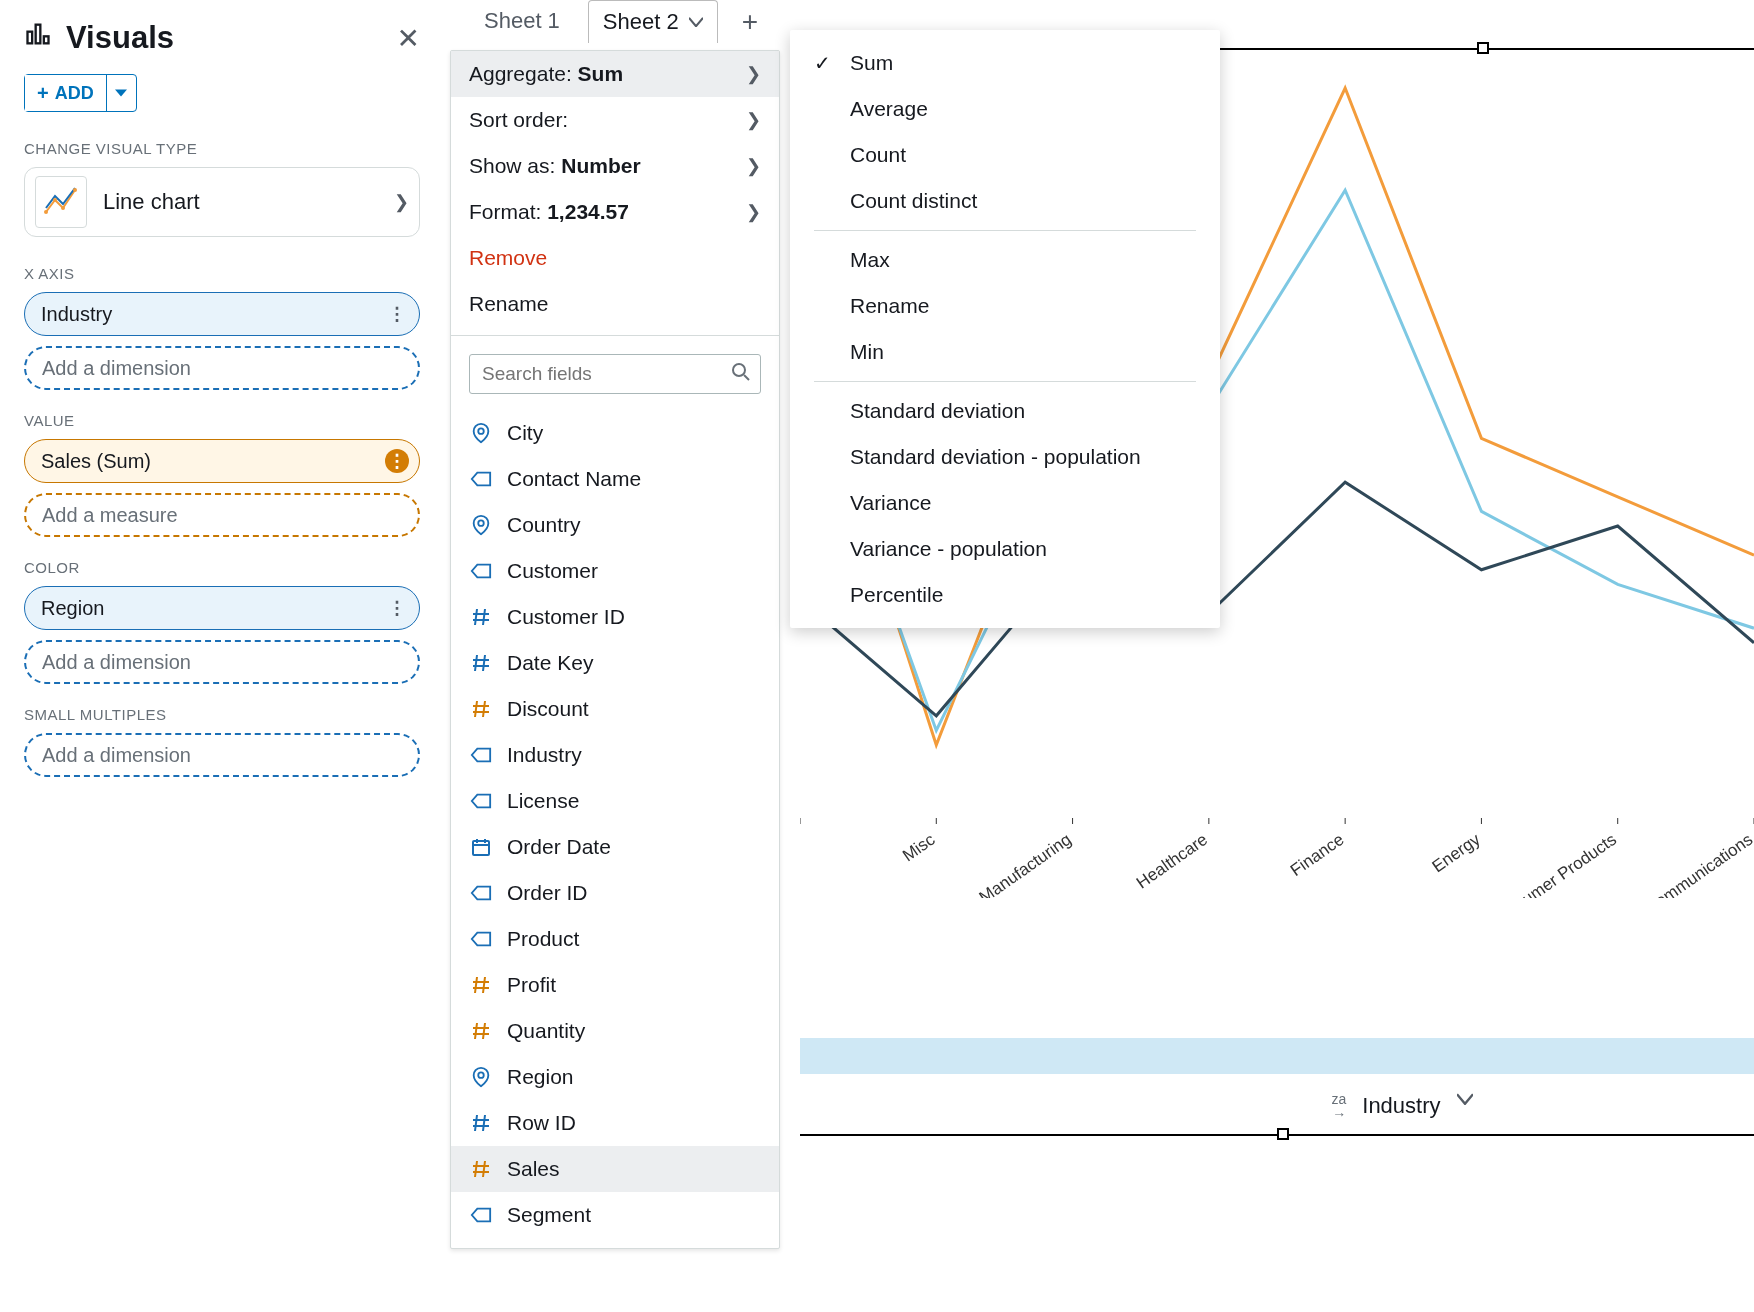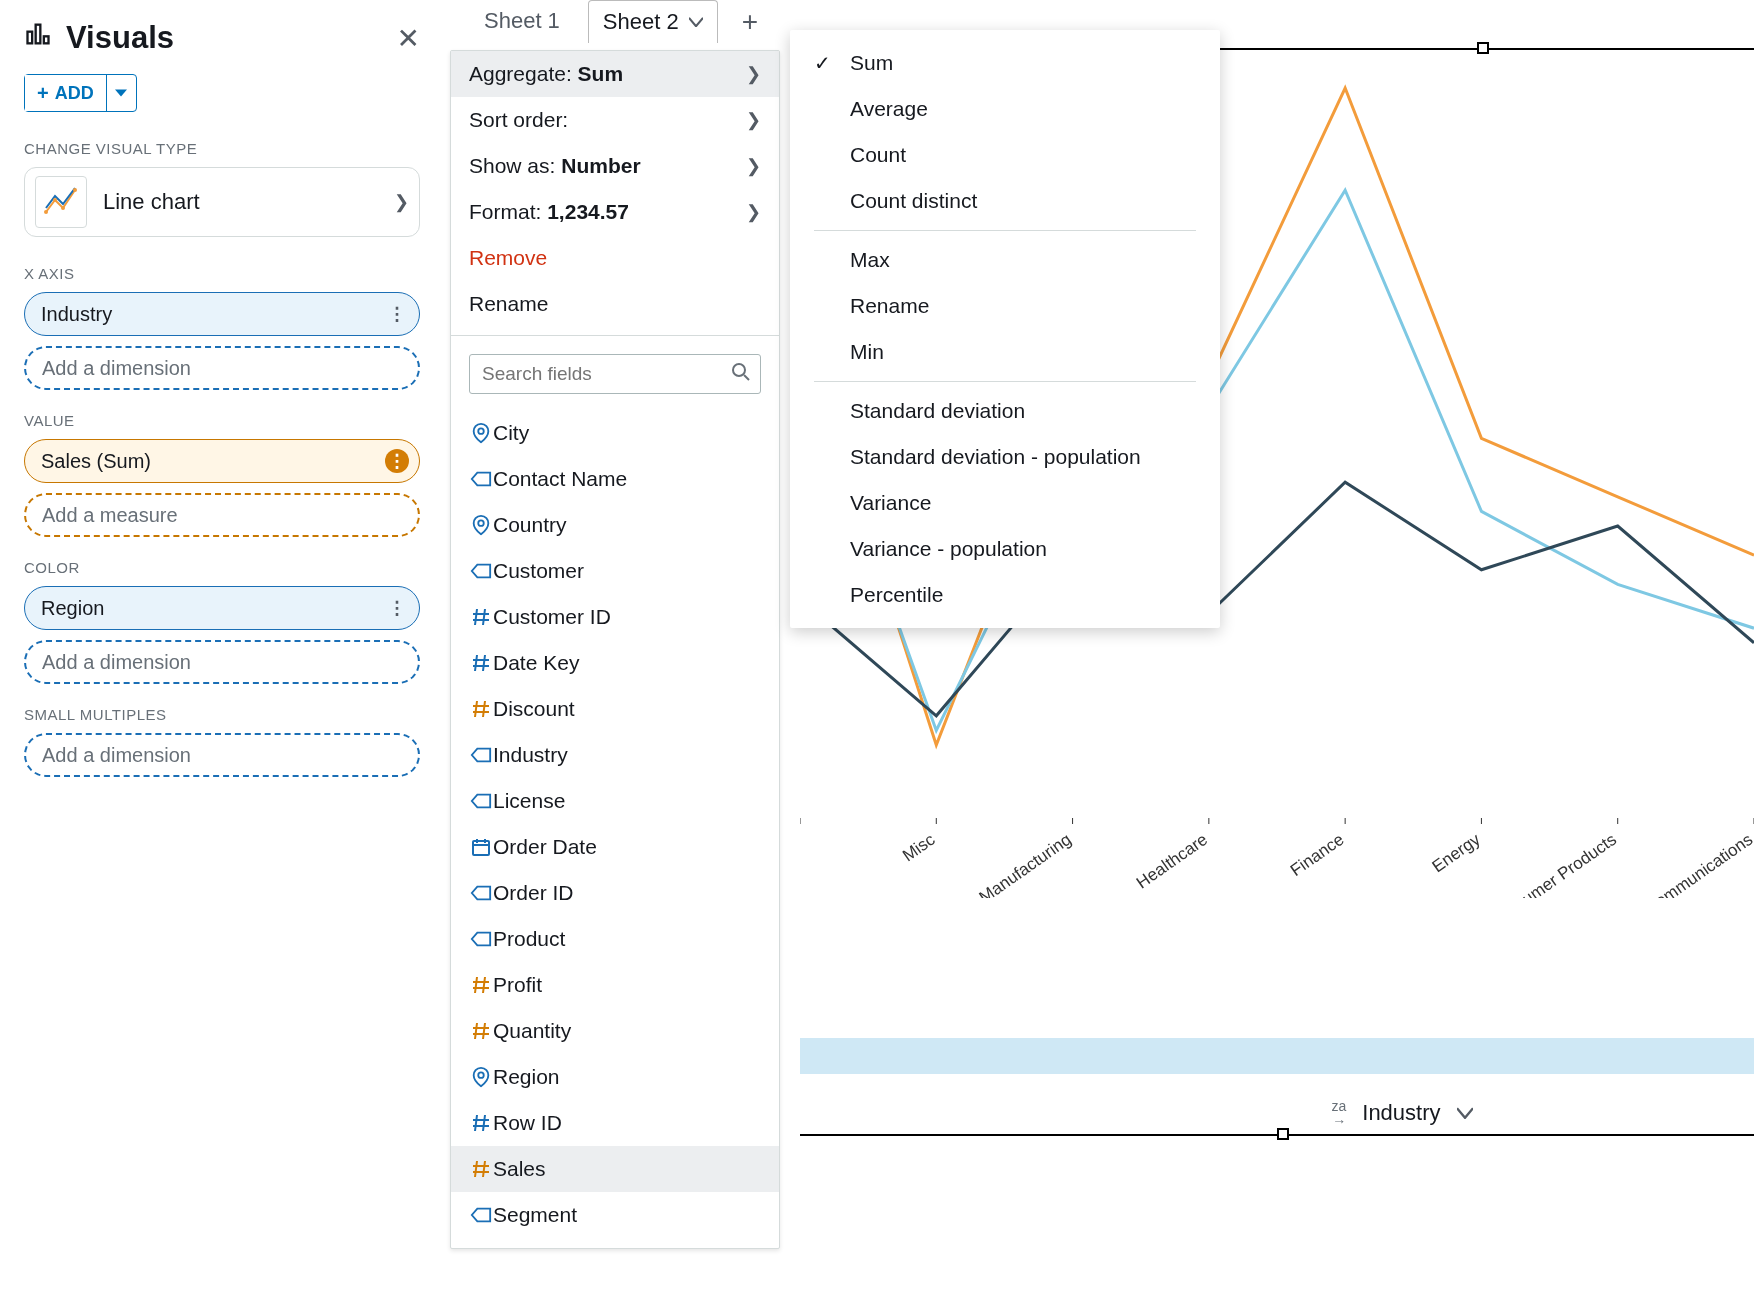--- a/index.html
+++ b/index.html
@@ -44,38 +44,38 @@
   .cm-item { height:46px; display:flex; align-items:center; padding:0 18px; font-size:21px; justify-content:space-between; cursor:pointer;}
   .cm-item:hover, .cm-item.hl { background:#eceef0;}
   .cm-item .bold { font-weight:700;}
   .cm-remove { color:#d13212;}
   .cm-divider { height:1px; background:#d5dbdb; margin:8px 0;}
   .search-wrap { padding:10px 18px;}
   .search-input { width:100%; height:40px; border:1px solid #aab7b8; border-radius:3px; padding:0 34px 0 12px; font-size:19px;}
   .search-rel { position:relative;}
   .search-icon { position:absolute; right:10px; top:50%; transform:translateY(-50%); color:#687078;}
   .field-list { padding: 6px 0 10px 0; }
-  .field-item { height:46px; display:flex; align-items:center; padding:0 18px; font-size:21px; cursor:pointer;}
+  .field-item { height:46px; display:flex; align-items:center; gap:14px; padding:0 18px; font-size:21px; cursor:pointer;}
   .field-item.sel { background:#eceef0;}
   .field-icon { width:24px; display:flex; justify-content:center;}
   .ico-blue { color:#1a6eb5;}
   .ico-orange { color:#d37d05;}
 
   
   .agg-menu { position:absolute; left:790px; top:30px; width:430px; background:#fff; box-shadow:0 4px 16px rgba(0,0,0,0.2); border-radius:2px; z-index:30; padding:10px 0;}
   .agg-item { height:46px; display:flex; align-items:center; padding:0 30px 0 60px; font-size:21px; cursor:pointer; position:relative;}
   .agg-item.checked::before { content:'✓'; position:absolute; left:24px; font-size:20px;}
   .agg-divider { height:1px; background:#d5dbdb; margin:6px 24px;}
 
   
   .chart-area { position:absolute; left:800px; top:48px; right:0; bottom:0;}
   .chart-svg { width:100%; height:850px;}
   .x-cat { font-size:17px; fill:#333;}
   .axis-label { font-size:22px;}
-  .axis-row { position:absolute; top:1045px; left:250px; right:0; height:40px; display:flex; align-items:center; gap:16px; justify-content:center;}
+  .axis-row { position:absolute; top:1045px; left:250px; right:0; height:40px; display:flex; align-items:flex-start; gap:16px; justify-content:center;}
   .za-icon { font-size:14px; color:#687078; text-align:right; line-height:0.9;}
   .handle-track { position:absolute; top:1086px; left:0; right:0; height:2px; background:#000;}
   .handle { position:absolute; top:-6px; left:50%; width:12px; height:12px; background:#fff; border:2px solid #000;}
   .top-track { position:absolute; top:0; left:400px; right:0; height:2px; background:#000;}
   .top-handle { position:absolute; top:-6px; left:50%; width:12px; height:12px; background:#fff; border:2px solid #000;}
   .highlight-band { position:absolute; top:990px; left:0; right:0; height:36px; background:#cfe8f5;}
 </style>
 </head>
 <body>
 

